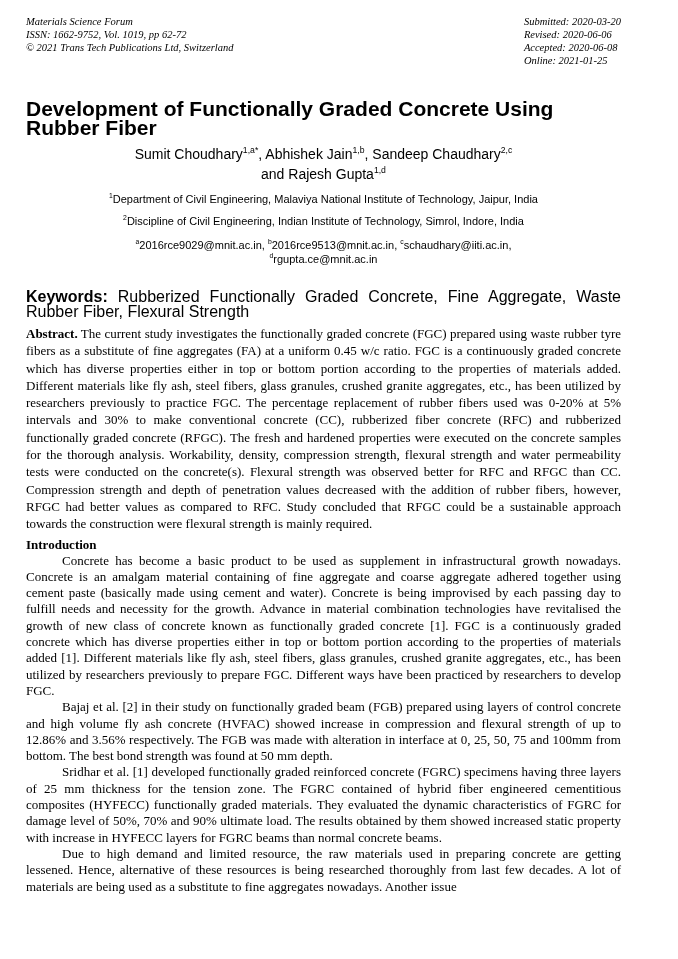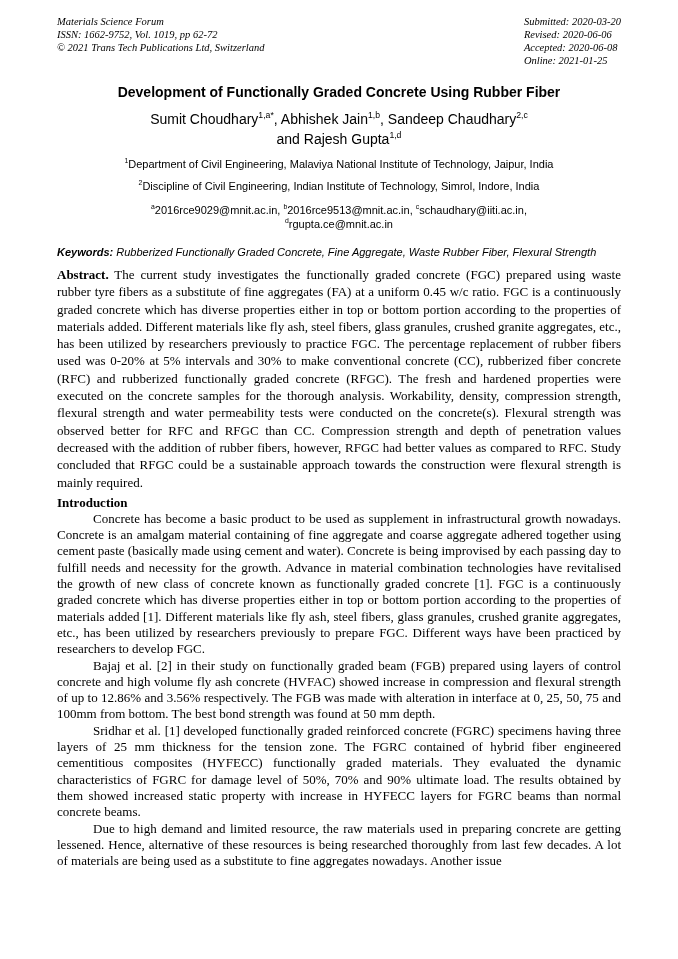--- a/index.html
+++ b/index.html
@@ -3,41 +3,41 @@
 <meta charset="utf-8">
 <style>
   * { margin: 0; padding: 0; box-sizing: border-box; }
   html, body { background: #e8e8e8; }
   .page {
     width: 678px;
     height: 959px;
     margin: 0 auto;
     background: #ffffff;
     color: #000000;
-    padding: 15px 57px 0 57px;
+    padding: 15px 57px 0 26px;
     font-family: "Liberation Serif", serif;
     overflow: hidden;
   }
   
   .journal-header {
     display: flex;
     justify-content: space-between;
     font-style: italic;
     font-size: 10.5px;
     line-height: 13px;
   }
   .journal-header .left  { text-align: left; }
   .journal-header .right { text-align: left; }
   
   .paper-title {
-    margin-top: 16px;
-    text-align: center;
+    margin-top: 32px;
+    text-align: left;
     font-family: "Liberation Sans", sans-serif;
     font-weight: bold;
-    font-size: 14px;
+    font-size: 21px;
     line-height: 19px;
   }
   .authors {
     margin-top: 7px;
     text-align: center;
     font-family: "Liberation Sans", sans-serif;
     font-size: 14px;
     line-height: 20px;
   }
   sup { font-size: 62%; vertical-align: super; line-height: 0; }
@@ -49,26 +49,25 @@
     line-height: 13px;
   }
   .emails {
     margin-top: 10px;
     text-align: center;
     font-family: "Liberation Sans", sans-serif;
     font-size: 11px;
     line-height: 14px;
   }
   .keywords {
-    margin-top: 14px;
+    margin-top: 23px;
     font-family: "Liberation Sans", sans-serif;
-    font-size: 11px;
+    font-size: 16px;
     line-height: 15px;
     text-align: justify;
-    font-style: italic;
   }
   .keywords .kw-label { font-weight: bold; }
   
   .abstract {
     margin-top: 6px;
     font-size: 13px;
     line-height: 17.3px;
     text-align: justify;
   }
   .abstract .abs-label { font-weight: bold; }

